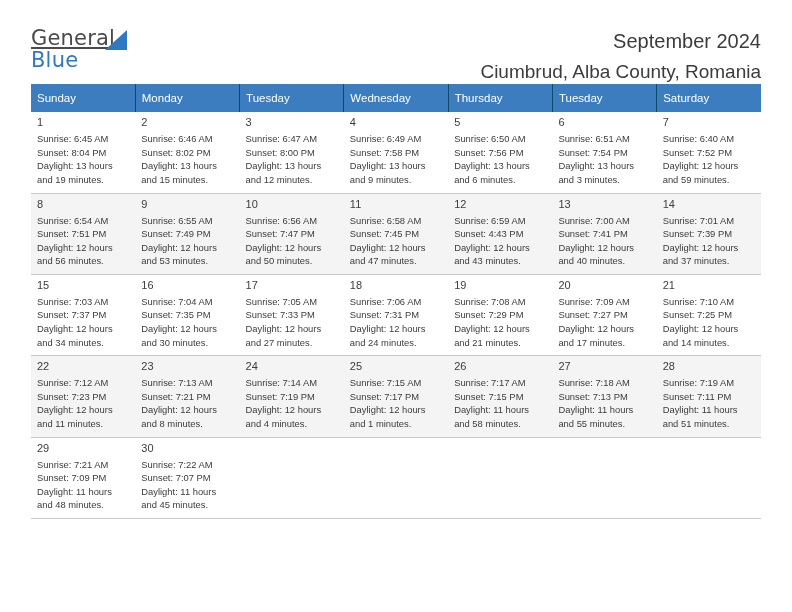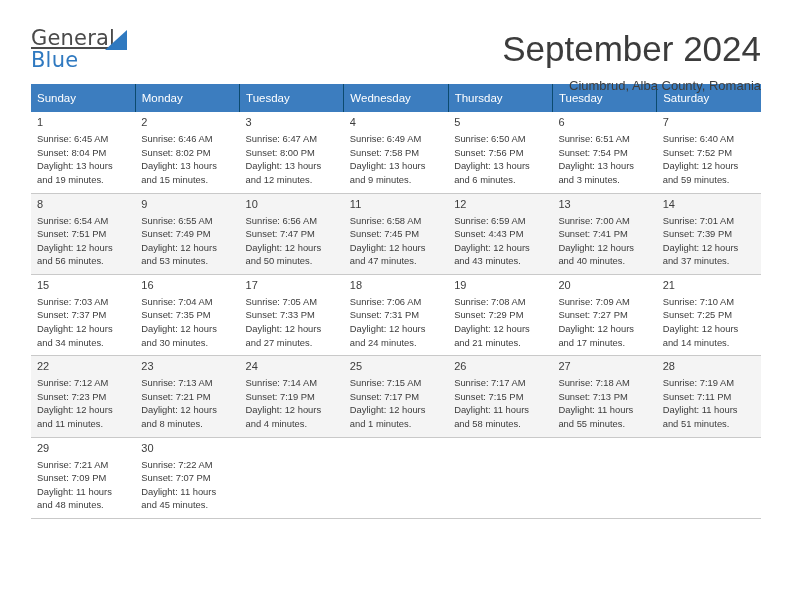--- a/index.html
+++ b/index.html
@@ -58,28 +58,28 @@
     width: 0;
     height: 0;
     border-left: 22px solid transparent;
     border-bottom: 20px solid #2f79c0;
   }
   .title-block {
     text-align: right;
     padding-top: 2px;
   }
   .month-title {
-    font-size: 35px;
+    font-size: 20px;
     color: #3c3c3c;
     font-weight: normal;
     line-height: 1.1;
   }
   .location {
     margin-top: 9px;
-    font-size: 13px;
+    font-size: 19px;
     color: #3c3c3c;
   }
   
   .calendar {
     margin-top: 12px;
     width: 730px;
     border-collapse: collapse;
     table-layout: fixed;
   }
   .calendar th {

